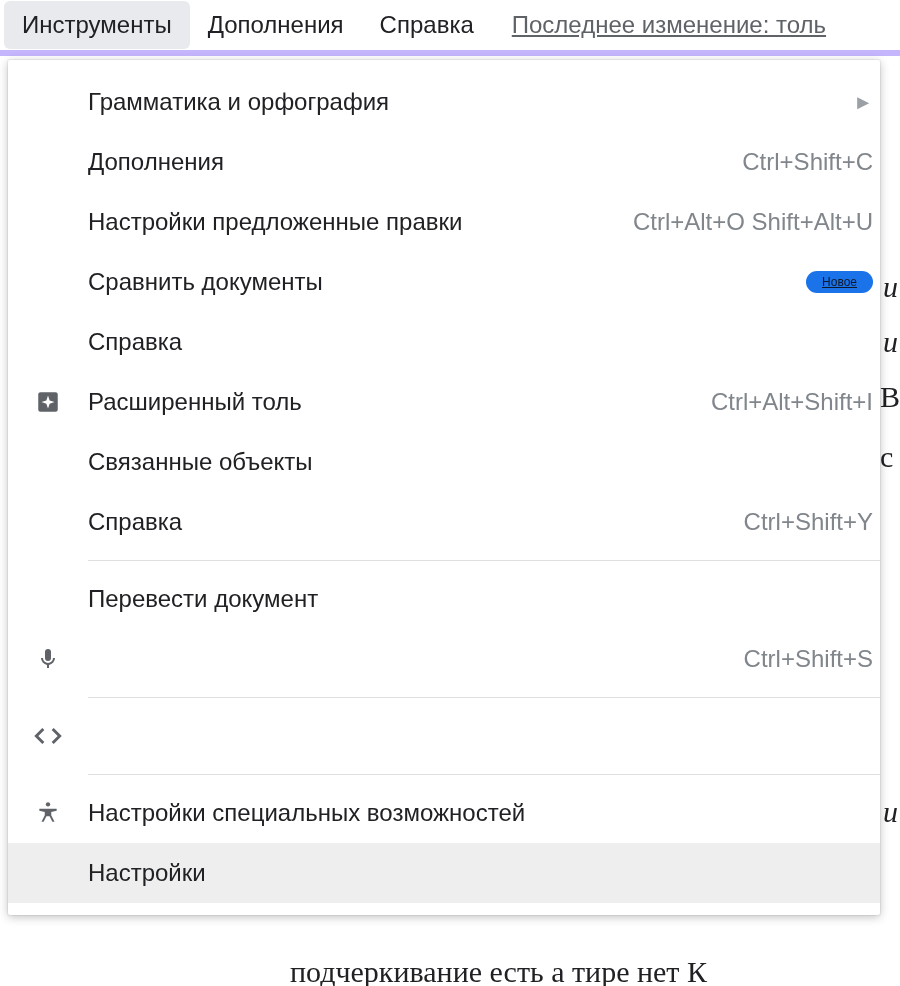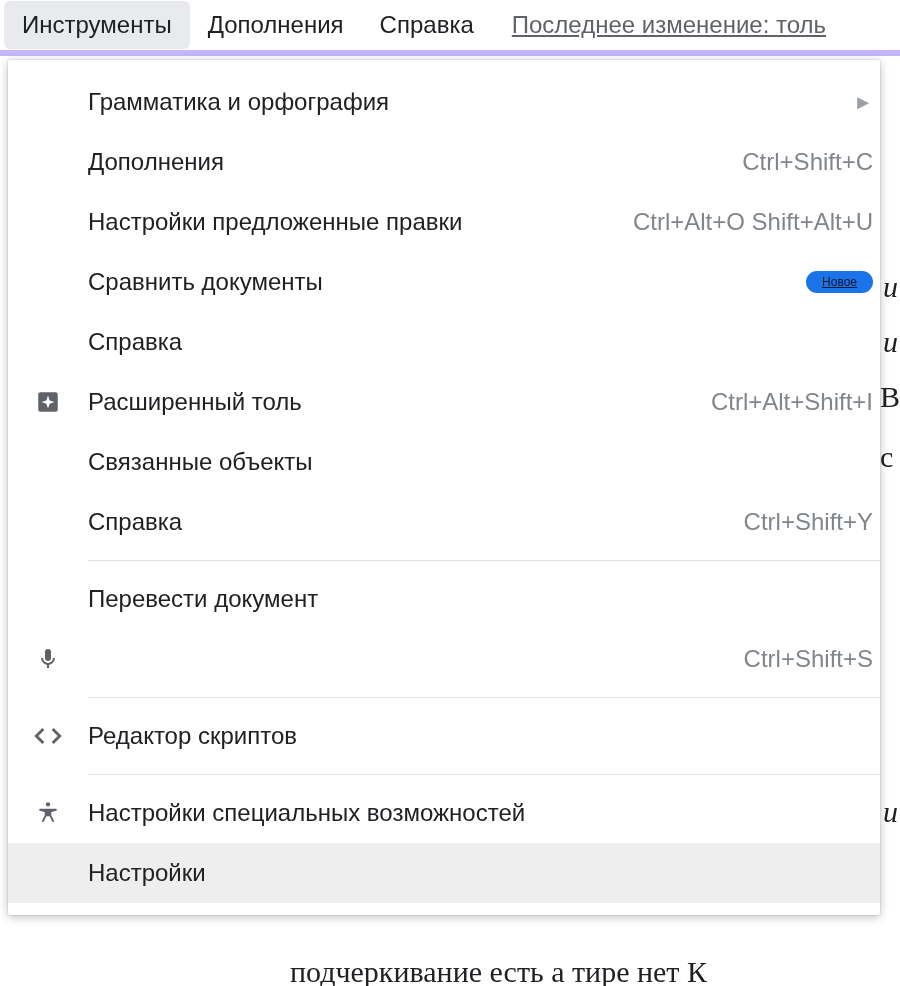--- a/index.html
+++ b/index.html
@@ -202,21 +202,20 @@
   </div>
 
   <div class="divider"></div>
 
   <div class="menu-item">
     <span class="icon-slot">
       <svg width="28" height="20" viewBox="0 0 24 16" fill="none" stroke="#5f6368" stroke-width="2.5">
           <path d="M8 2 L2 8 L8 14 M16 2 L22 8 L16 14"></path>
         </svg>
     </span>
-    <span class="menu-label">Редактор скриптов</span>
   </div>
 
   <div class="divider"></div>
 
   <div class="menu-item">
     <span class="icon-slot">
       <svg width="26" height="26" viewBox="0 0 24 24" fill="#5f6368">
           <circle cx="12" cy="4" r="2"></circle>
           <path d="M4 8h16v2l-5 1v3l3 6h-2l-2.5-5h-3L8 20H6l3-6v-3L4 10z"></path>
         </svg>

